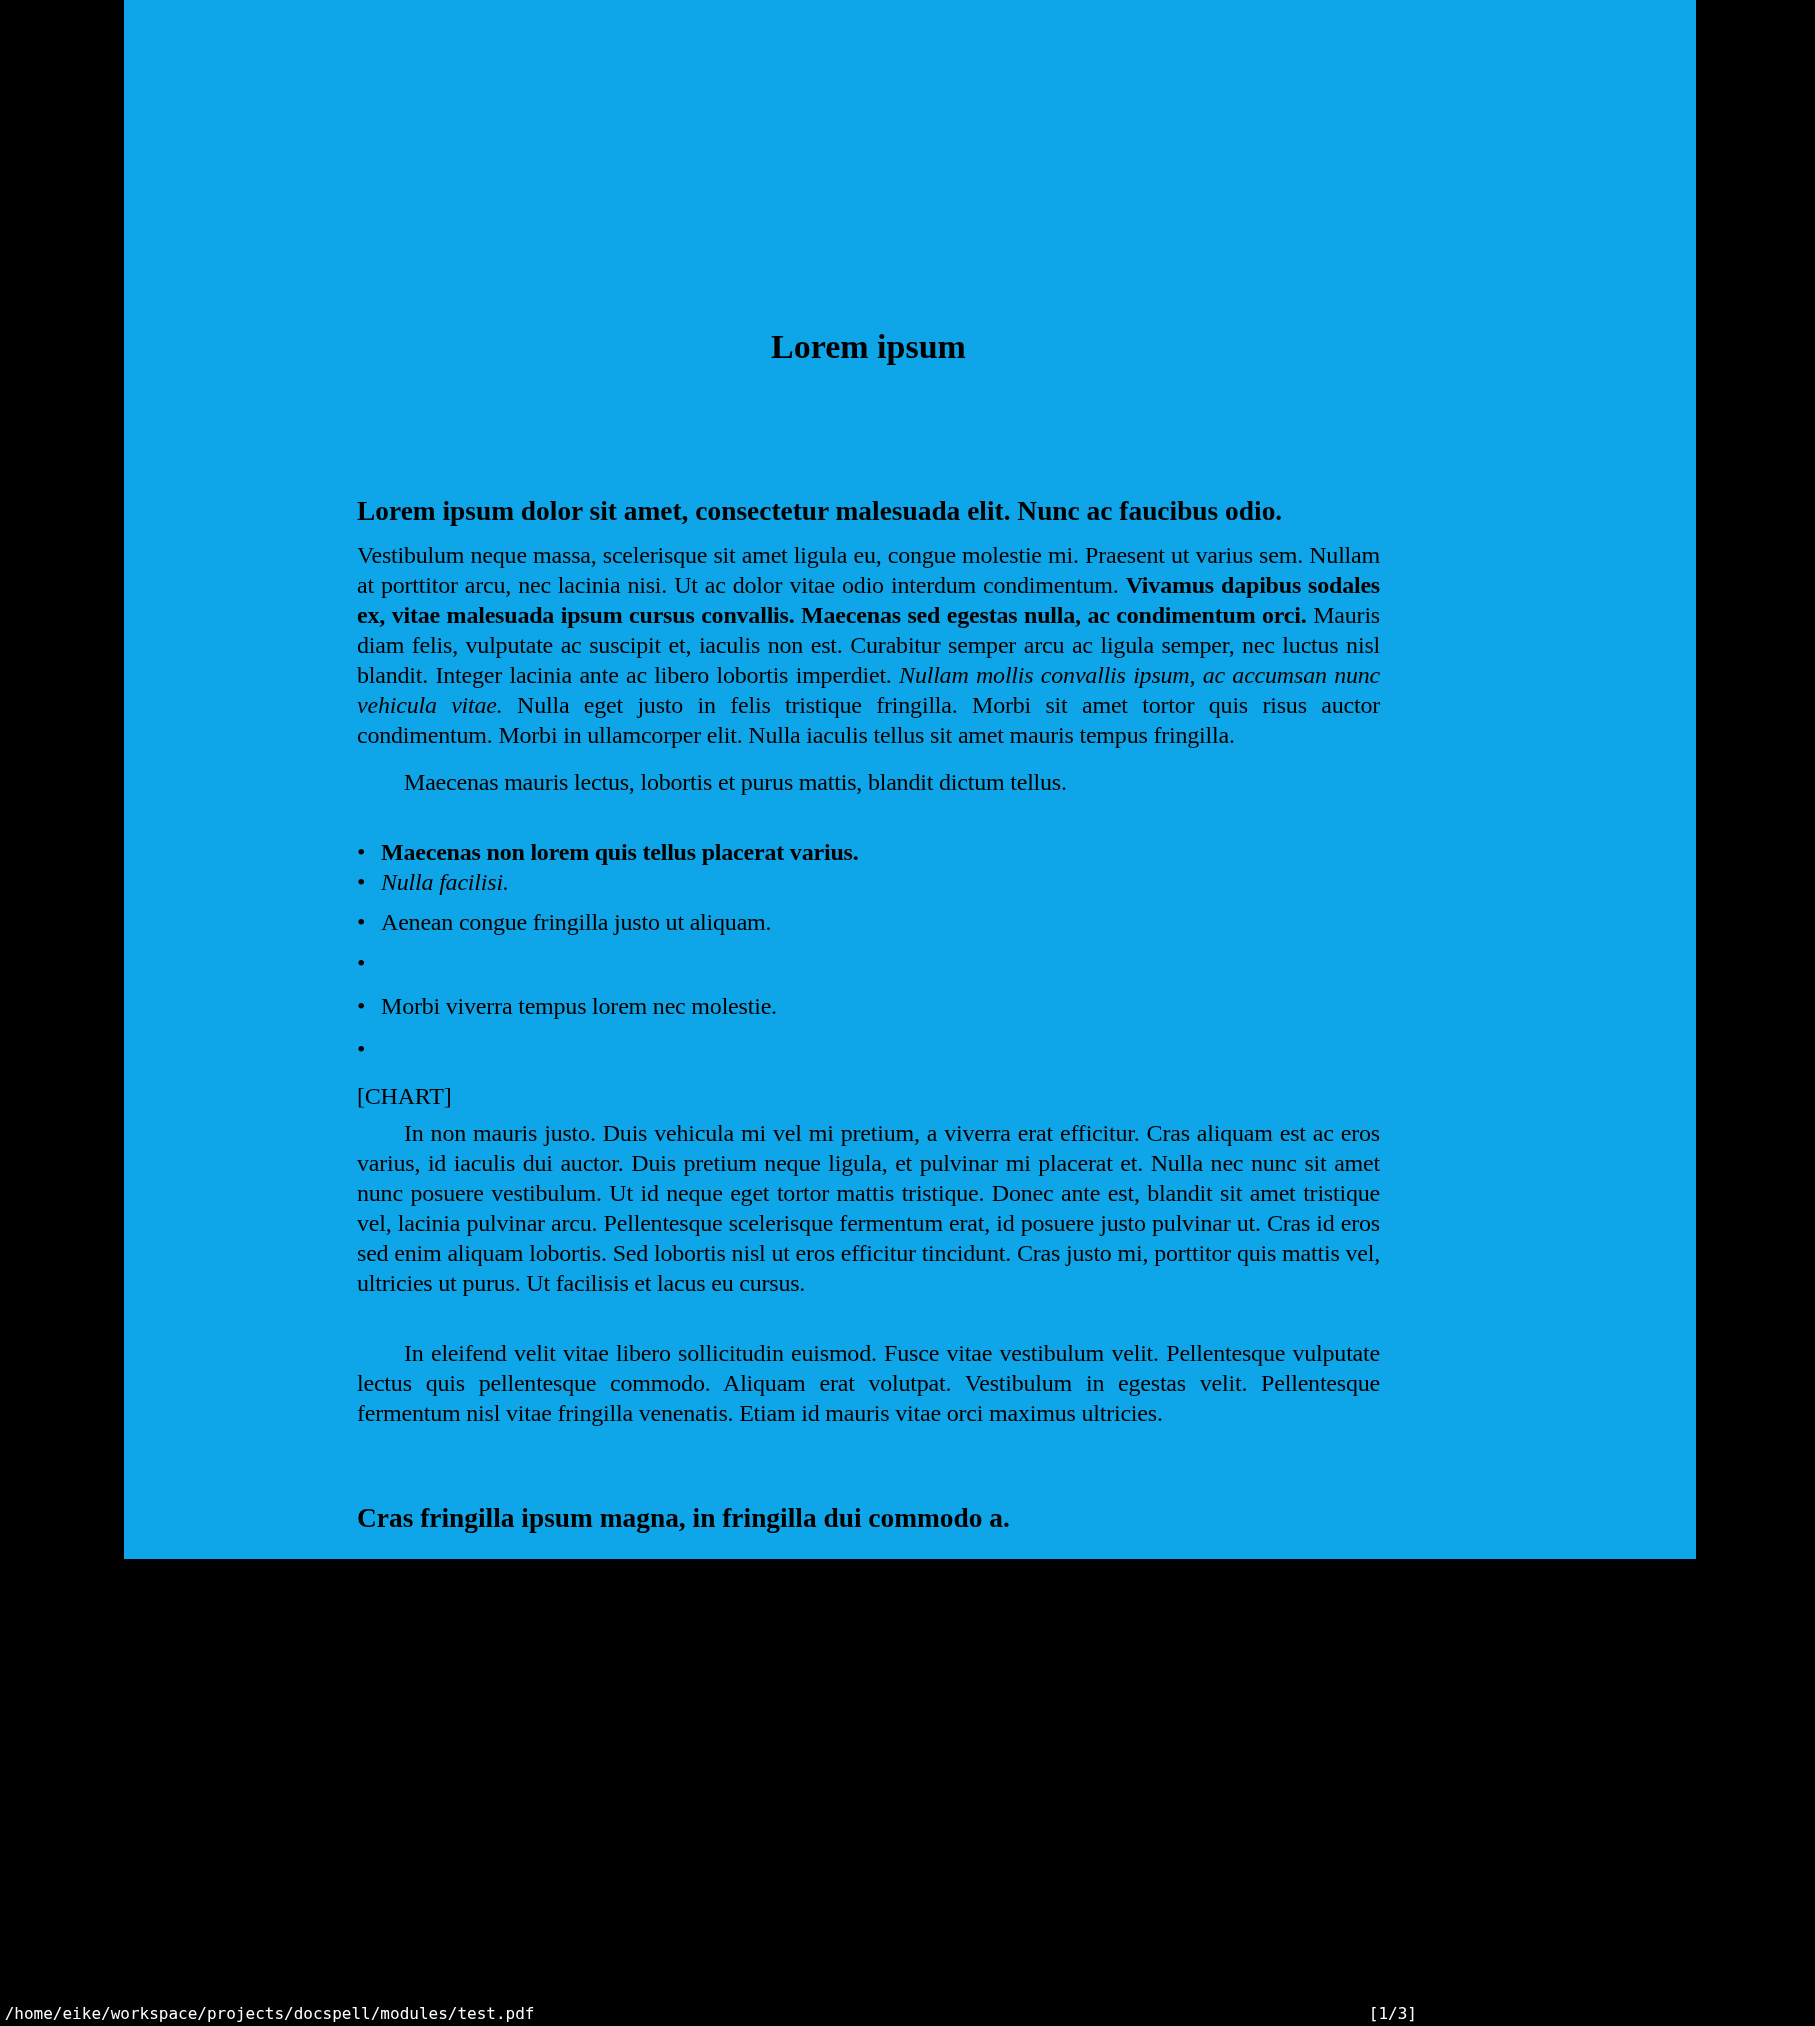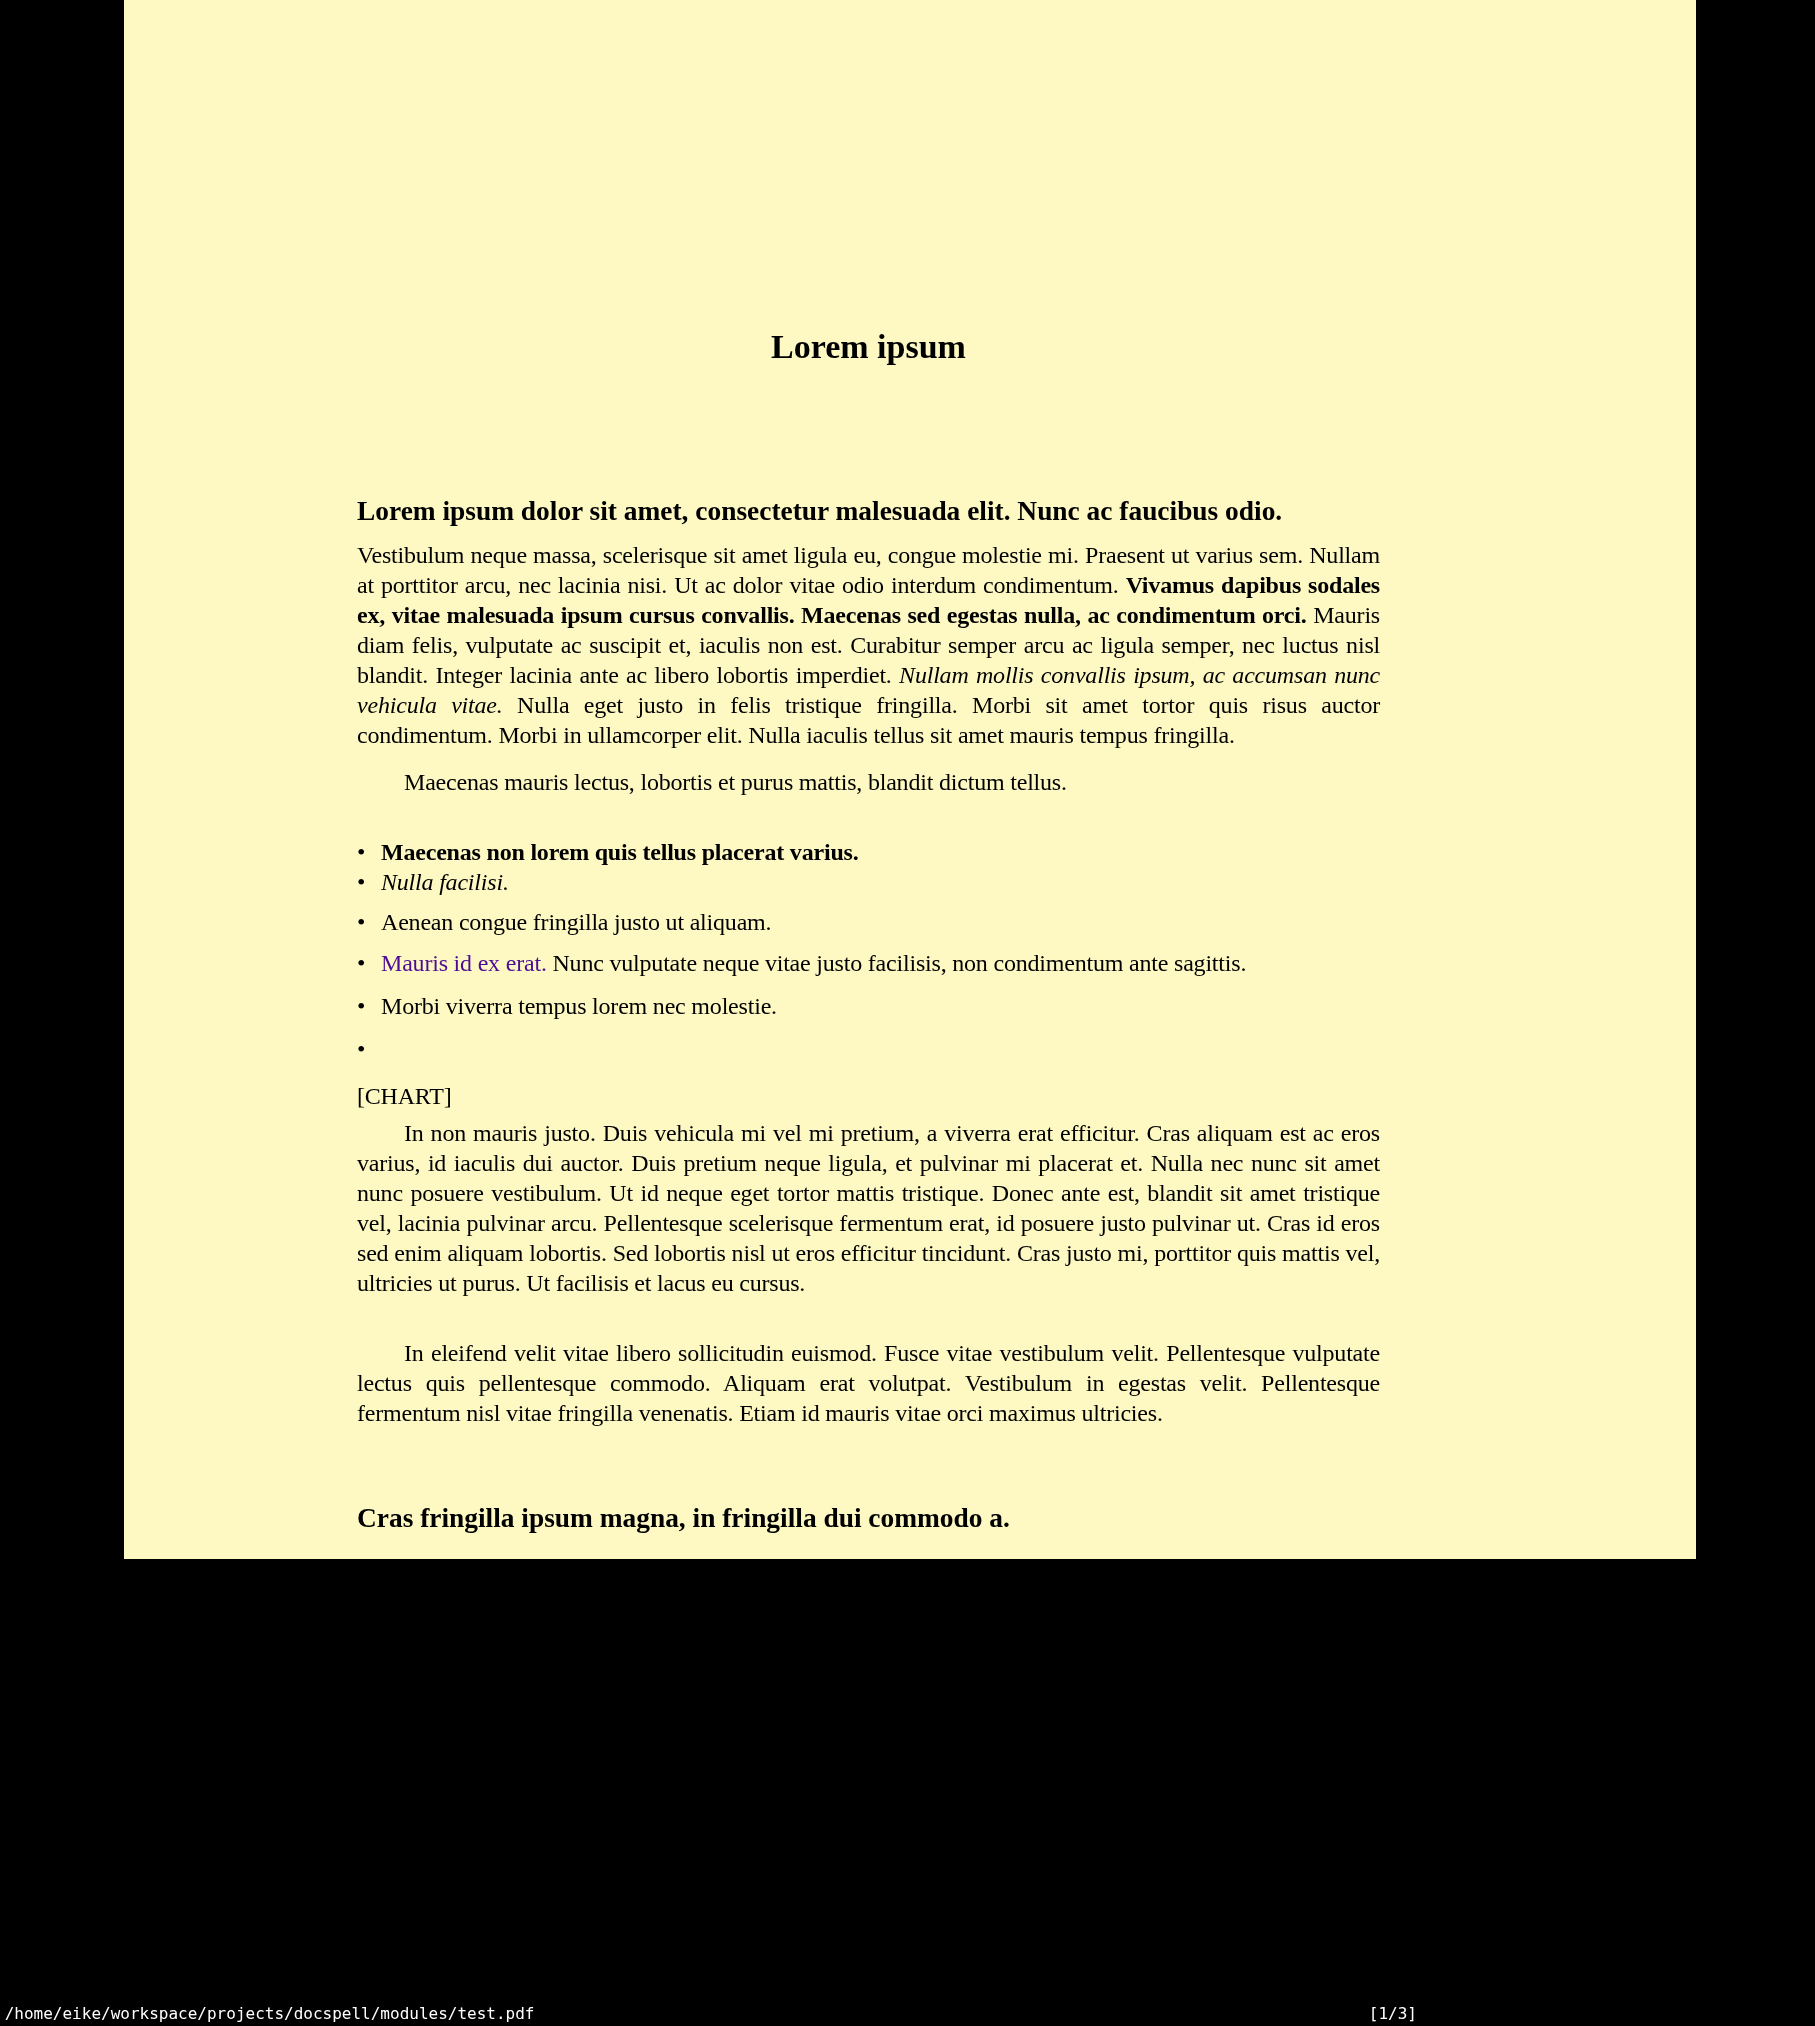--- a/index.html
+++ b/index.html
@@ -3,21 +3,21 @@
 <meta charset="utf-8">
 <style>
   html,body{margin:0;padding:0;}
   body{
     width:1815px;height:2026px;position:relative;overflow:hidden;
     background:#000000;
     font-family:"Liberation Serif", serif;
   }
   .page{
     position:absolute;left:124px;top:0;width:1572px;height:1559px;
-    background:#fef9c3;
+    background:#0ea5e9;
   }
   .blk{
     position:absolute;left:233px;width:1023px;margin:0;color:#000;
   }
   .doc-title{
     top:326px;font-size:34px;line-height:42px;font-weight:bold;text-align:center;
   }
   .sec{font-size:27.4px;line-height:34px;font-weight:bold;}
   #sec1{top:494px;}
   #sec2{top:1501px;}
@@ -77,21 +77,20 @@
     <div class="li">
       <span class="dot">•</span>
       <span class="rital">Nulla facilisi.</span>
     </div>
     <div class="li">
       <span class="dot">•</span>
       <span>Aenean congue fringilla justo ut aliquam.</span>
     </div>
     <div class="li">
       <span class="dot">•</span>
-      <span><a class="doclink">Mauris id ex erat.</a><span> Nunc vulputate neque vitae justo facilisis, non condimentum ante sagittis.</span></span>
     </div>
     <div class="li">
       <span class="dot">•</span>
       <span>Morbi viverra tempus lorem nec molestie.</span>
     </div>
     <div class="li">
       <span class="dot">•</span>
     </div>
   </div>
 

